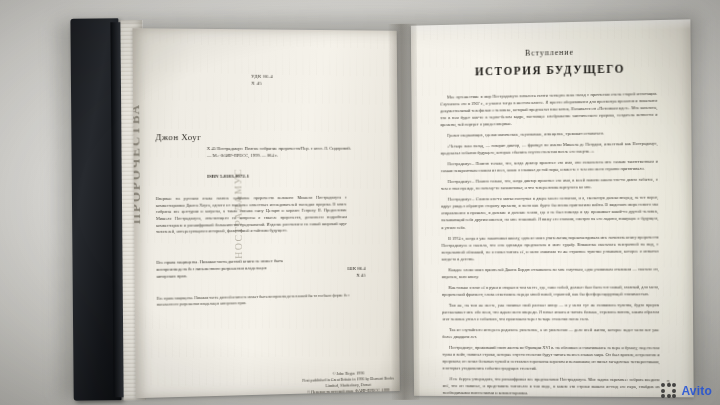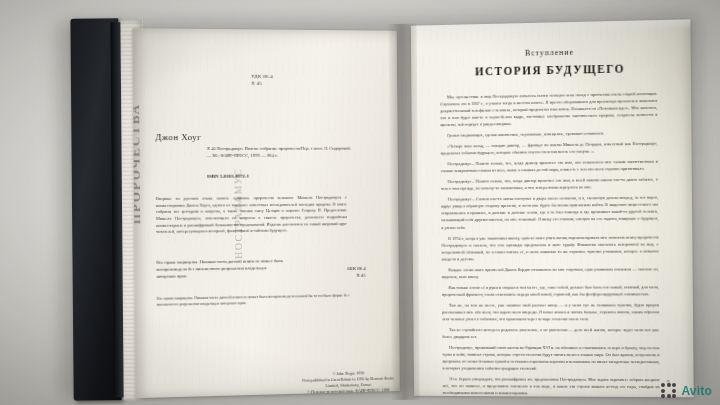--- a/index.html
+++ b/index.html
@@ -310,21 +310,21 @@
     display: block;
     width: 4px; height: 4px;
     border-radius: 50%;
     background: #2a2a2a;
   }
   .wm-dots i.off { background: transparent; }
   .wm-text {
     font-family: "Liberation Sans", sans-serif;
     font-size: 12px;
     font-weight: bold;
-    color: #0f766e;
+    color: #1d4ed8;
     letter-spacing: 0.2px;
   }
   
   .vignette {
     position: absolute;
     inset: 0;
     pointer-events: none;
     background: radial-gradient(ellipse at 50% 50%, rgba(0,0,0,0) 55%, rgba(0,0,0,0.16) 100%);
   }
 </style>

